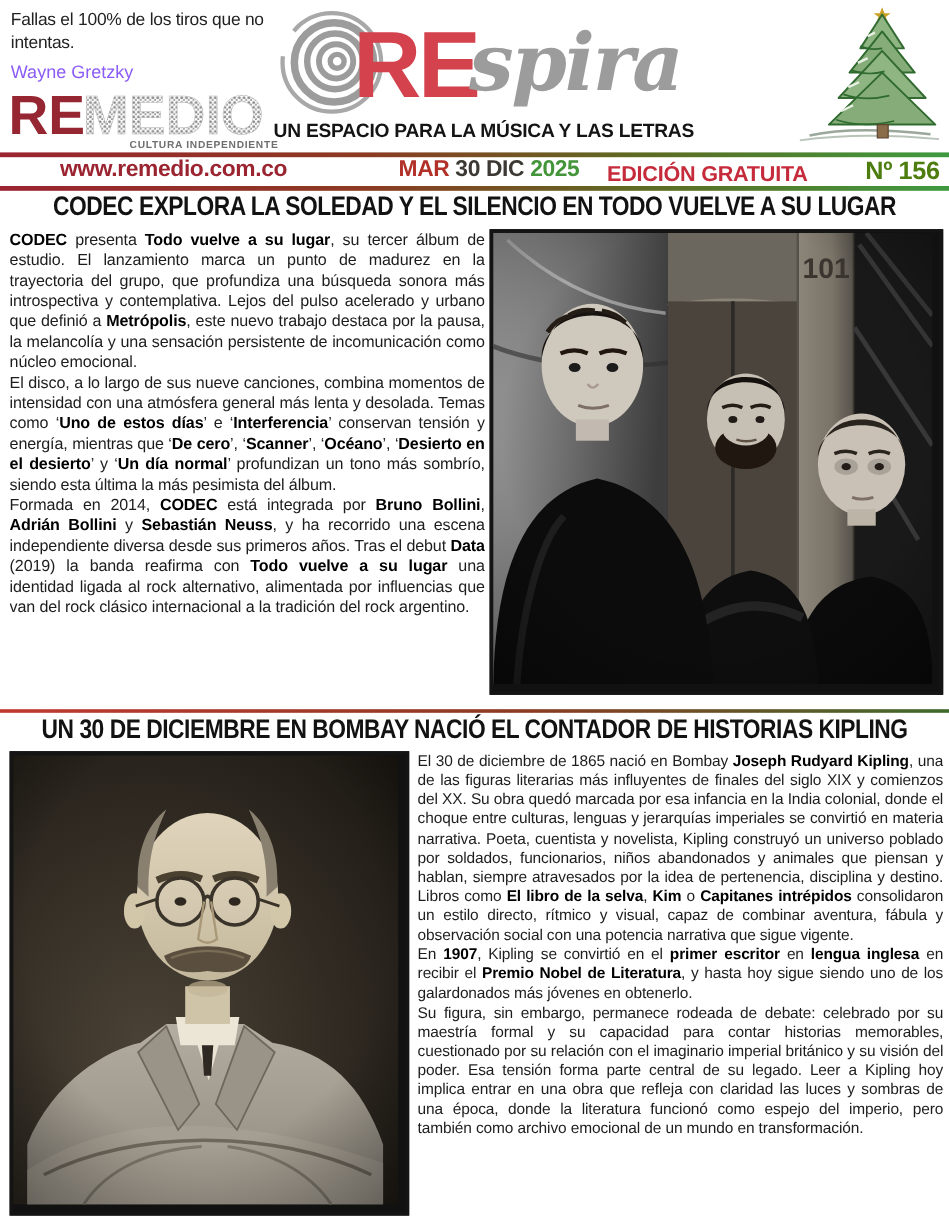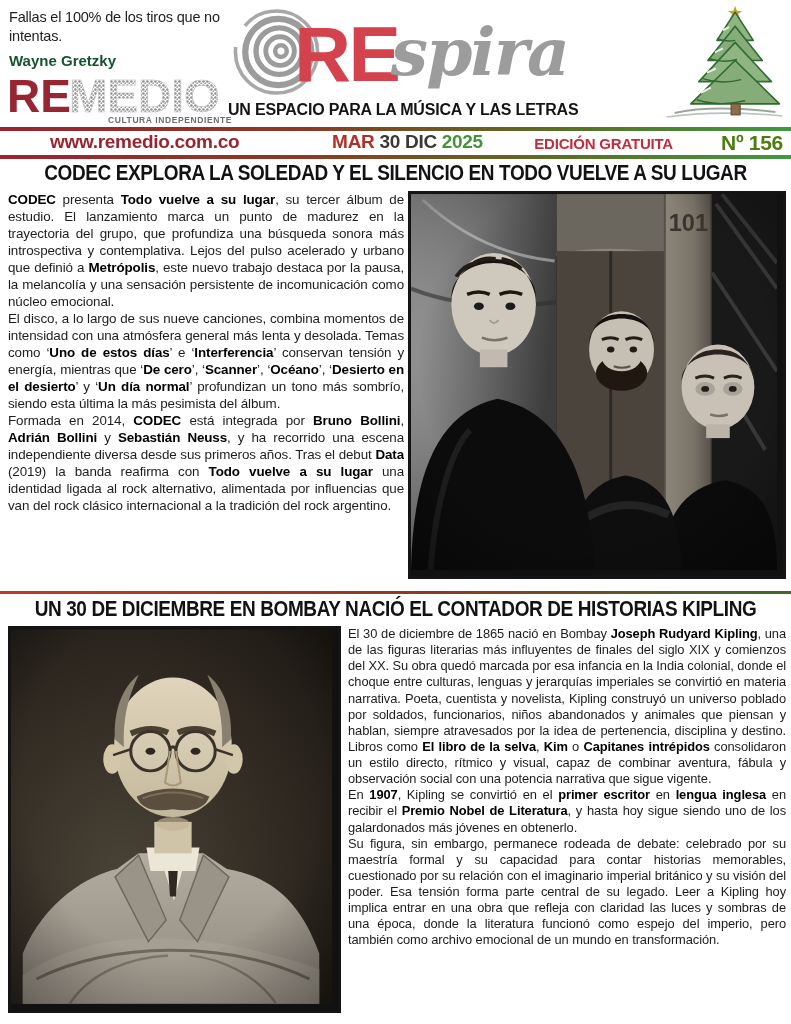--- a/index.html
+++ b/index.html
@@ -2,36 +2,36 @@
 <html><head>
 <meta charset="utf-8">
 <style>
   html,body{margin:0;padding:0;background:#ffffff;}
   .page{position:relative;width:791px;height:1024px;margin:0 auto;background:#fff;
         font-family:"Liberation Sans",sans-serif;overflow:hidden;}
 
   
   .quote-block{position:absolute;left:9px;top:8px;width:235px;color:#222;
                font-size:14.5px;line-height:1.3;letter-spacing:-0.2px;}
-  .quote-author{position:absolute;left:9px;top:52px;font-weight:bold;font-size:15px;color:#14532d;}
+  .quote-author{position:absolute;left:9px;top:52px;font-weight:normal;font-size:15px;color:#8b5cf6;}
   .remedio-logo{position:absolute;left:6px;top:72px;width:228px;height:54px;}
   .center-logo{position:absolute;left:230px;top:2px;width:335px;height:100px;}
   .tagline{position:absolute;left:228px;top:101px;width:340px;text-align:center;
            font-weight:bold;font-size:16px;letter-spacing:-0.2px;color:#141414;white-space:nowrap;}
   .tree{position:absolute;left:656px;top:0px;width:132px;height:126px;}
 
   
   .gradbar{position:absolute;left:0;width:791px;height:4px;
            background:linear-gradient(90deg,#9b2430 0%,#8c3a22 38%,#5d6b22 68%,#3f9a3f 100%);}
   .bar-top{top:127px;}
   .bar-bottom{top:155px;}
   .website{position:absolute;left:10px;top:131px;font-weight:bold;font-size:19px;color:#9b2431;letter-spacing:-0.3px;margin-left:40px;}
   .datebox{position:absolute;left:12px;top:131px;width:791px;text-align:center;font-weight:bold;font-size:19px;letter-spacing:-0.3px;}
   .date-weekday{color:#b13028;} .date-day{color:#3c3833;} .date-year{color:#44953a;}
-  .edition{position:absolute;right:118px;top:135px;font-weight:bold;font-size:15px;color:#c52b3b;letter-spacing:-0.2px;}
+  .edition{position:absolute;right:118px;top:135px;font-weight:bold;font-size:18px;color:#c52b3b;letter-spacing:-0.2px;}
   .issue{position:absolute;right:8px;top:131px;font-weight:bold;font-size:21px;color:#4d7c0f;letter-spacing:-0.3px;}
 
   
   .headline{position:absolute;left:0;width:791px;text-align:center;font-weight:bold;
             font-size:19px;letter-spacing:-0.4px;white-space:nowrap;color:#121212;
             transform:scaleY(1.18);transform-origin:center;}
   .headline-1{top:162px;}
   .headline-2{top:598px;}
   .separator{position:absolute;left:0;top:591px;width:791px;height:3px;
              background:linear-gradient(90deg,#c0392f 0%,#8c3a22 55%,#3f6b2a 100%);}

